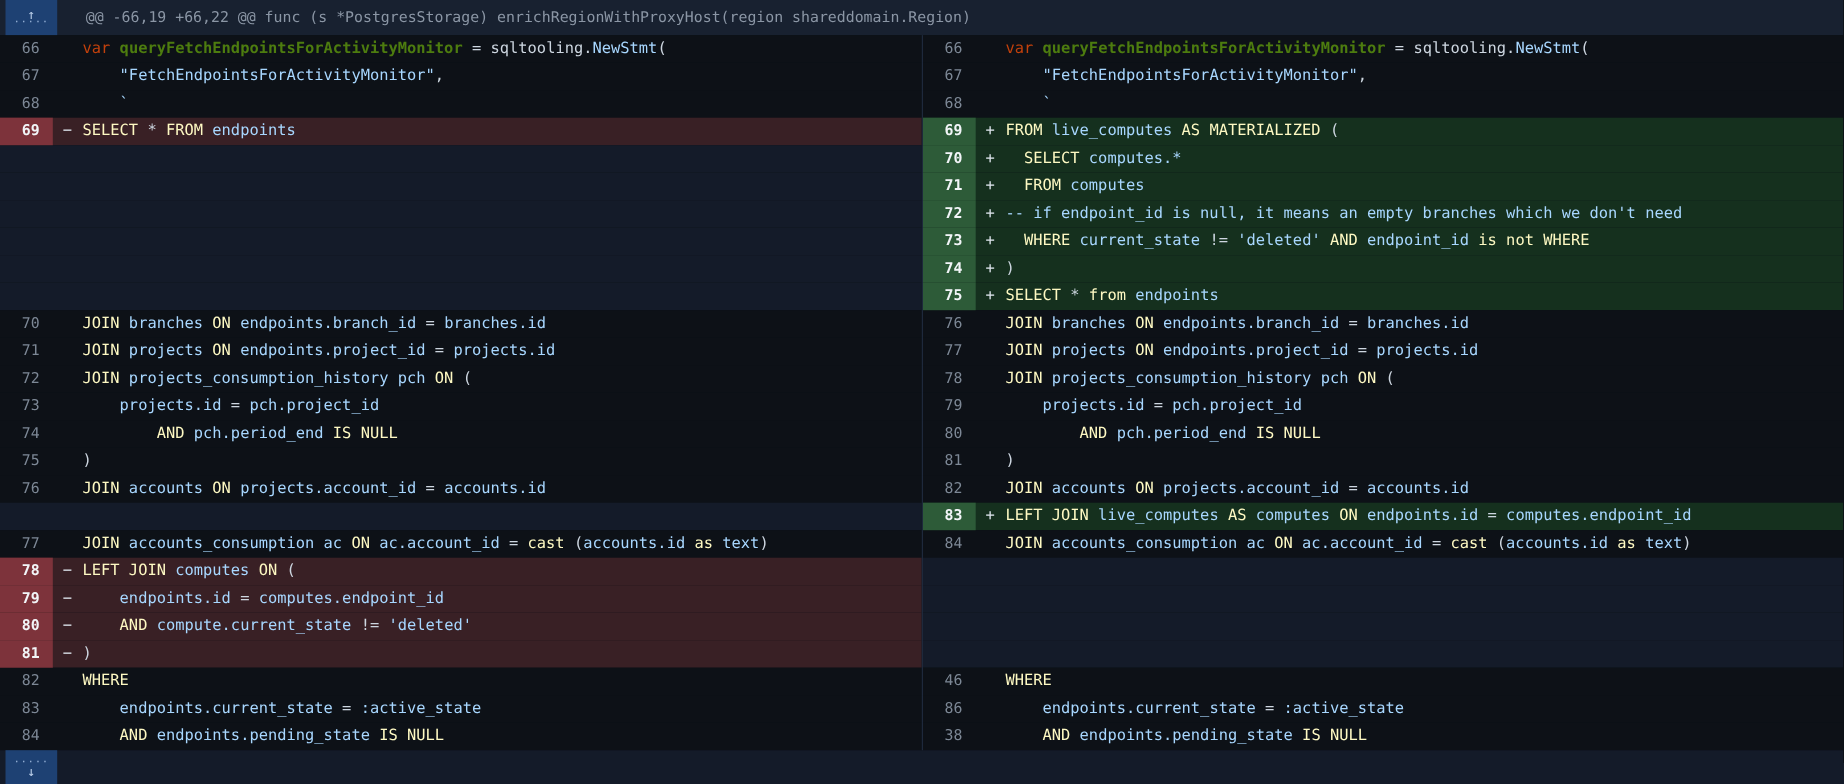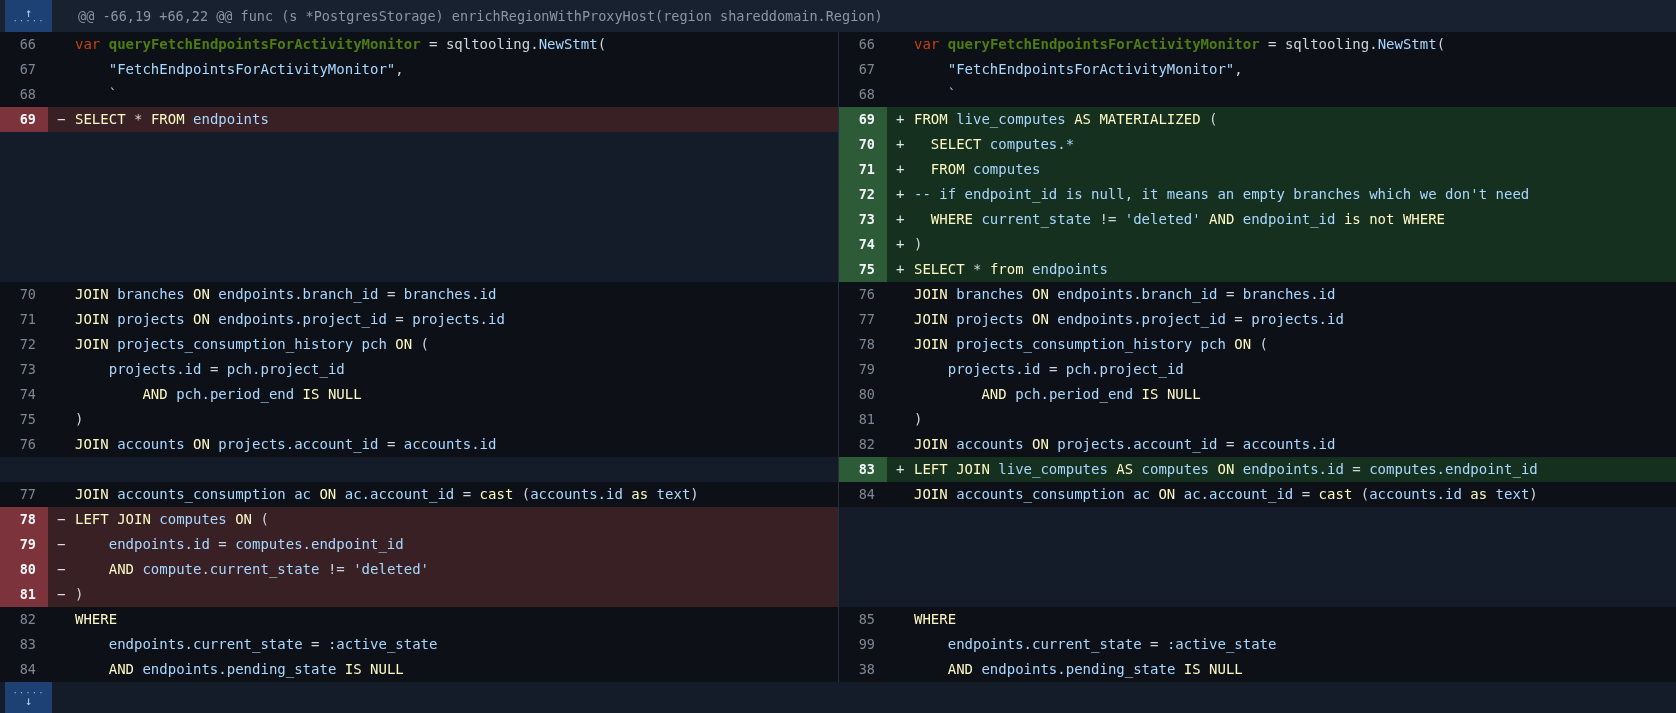--- a/index.html
+++ b/index.html
@@ -256,25 +256,25 @@
         </div>
         <div class="drow emp">
           <div class="gut"></div>
           <div class="code"></div>
         </div>
         <div class="drow emp">
           <div class="gut"></div>
           <div class="code"></div>
         </div>
         <div class="drow ctx">
-          <div class="gut">85</div>
+          <div class="gut">46</div>
           <div class="code"><span class="mk"></span><span class="tk-k">WHERE</span></div>
         </div>
         <div class="drow ctx">
-          <div class="gut">99</div>
+          <div class="gut">86</div>
           <div class="code"><span class="mk"></span><span class="tk-w">    </span><span class="tk-i">endpoints.current_state </span><span class="tk-w">= </span><span class="tk-i">:active_state</span></div>
         </div>
         <div class="drow ctx">
           <div class="gut">38</div>
           <div class="code"><span class="mk"></span><span class="tk-w">    </span><span class="tk-k">AND</span><span class="tk-i"> endpoints.pending_state </span><span class="tk-k">IS NULL</span></div>
         </div>
       </div>
   </div>
 
   <div class="footer-bar">

